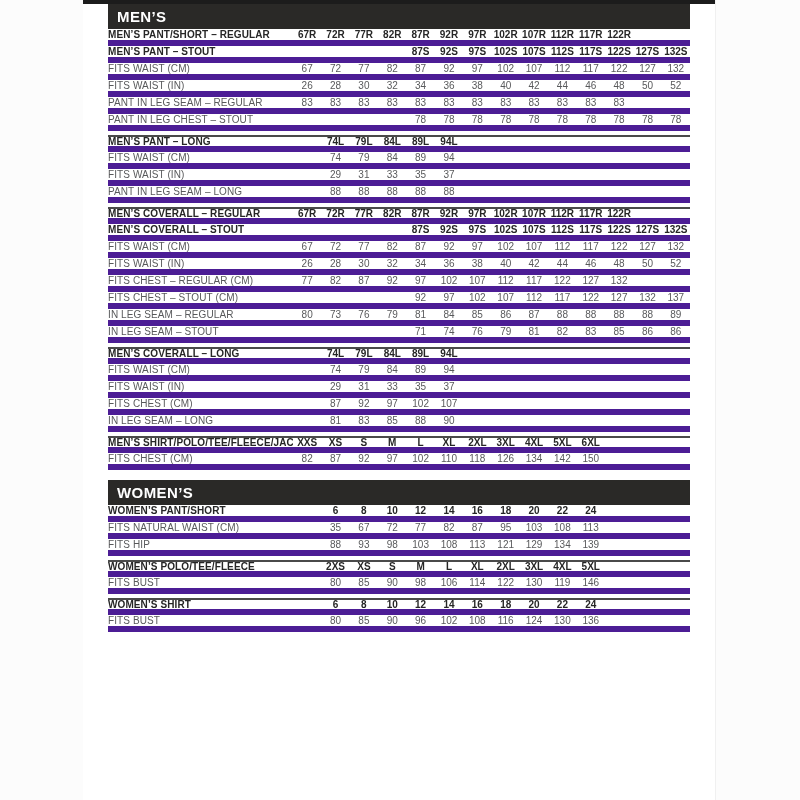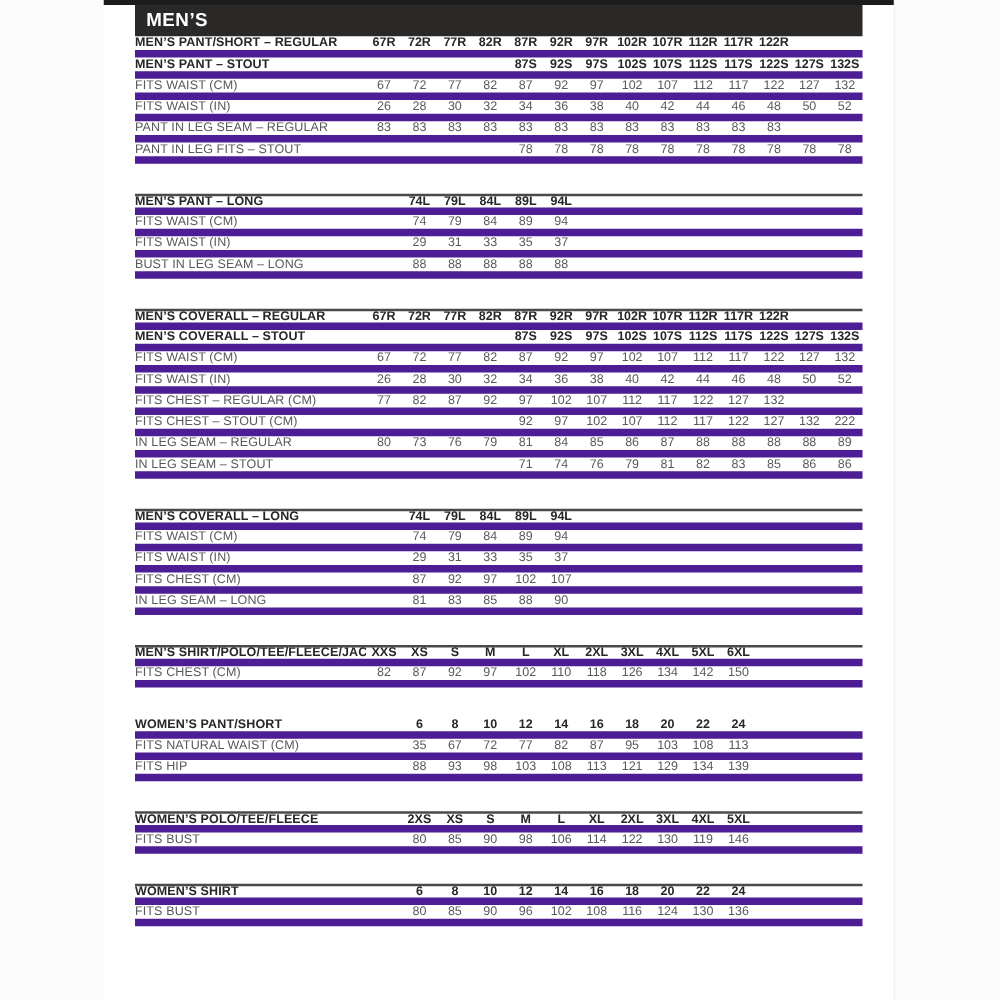--- a/index.html
+++ b/index.html
@@ -36,21 +36,21 @@
     height: 25px;
     background: #2a2927;
     color: #ffffff;
     font-weight: bold;
     font-size: 15px;
     line-height: 25px;
     padding-left: 9px;
     letter-spacing: 0.4px;
   }
   .tbl + .band { margin-top: 10px; }
-  .tbl + .tbl { margin-top: 24px; }
+  .tbl + .tbl { margin-top: 4px; }
   .tbl:not(.after-band) .row:first-child { border-top: 2px solid #4a4a4a; }
 
   .row {
     display: flex;
     height: 17px;
     align-items: center;
     border-bottom: 6px solid #4c1d95;
     justify-content: space-between;
   }
   .lab {
@@ -158,21 +158,21 @@
             <div class="cell">83</div>
             <div class="cell">83</div>
             <div class="cell">83</div>
             <div class="cell">83</div>
             <div class="cell">83</div>
             <div class="cell">83</div>
             <div class="cell"></div>
             <div class="cell"></div>
           </div>
           <div class="row">
-            <div class="lab">PANT IN LEG FITS – STOUT</div>
+            <div class="lab">PANT IN LEG CHEST – STOUT</div>
             <div class="cell"></div>
             <div class="cell"></div>
             <div class="cell"></div>
             <div class="cell"></div>
             <div class="cell">78</div>
             <div class="cell">78</div>
             <div class="cell">78</div>
             <div class="cell">78</div>
             <div class="cell">78</div>
             <div class="cell">78</div>
@@ -228,21 +228,21 @@
             <div class="cell"></div>
             <div class="cell"></div>
             <div class="cell"></div>
             <div class="cell"></div>
             <div class="cell"></div>
             <div class="cell"></div>
             <div class="cell"></div>
             <div class="cell"></div>
           </div>
           <div class="row">
-            <div class="lab">BUST IN LEG SEAM – LONG</div>
+            <div class="lab">PANT IN LEG SEAM – LONG</div>
             <div class="cell"></div>
             <div class="cell">88</div>
             <div class="cell">88</div>
             <div class="cell">88</div>
             <div class="cell">88</div>
             <div class="cell">88</div>
             <div class="cell"></div>
             <div class="cell"></div>
             <div class="cell"></div>
             <div class="cell"></div>
@@ -346,21 +346,21 @@
             <div class="cell"></div>
             <div class="cell">92</div>
             <div class="cell">97</div>
             <div class="cell">102</div>
             <div class="cell">107</div>
             <div class="cell">112</div>
             <div class="cell">117</div>
             <div class="cell">122</div>
             <div class="cell">127</div>
             <div class="cell">132</div>
-            <div class="cell">222</div>
+            <div class="cell">137</div>
           </div>
           <div class="row">
             <div class="lab">IN LEG SEAM – REGULAR</div>
             <div class="cell">80</div>
             <div class="cell">73</div>
             <div class="cell">76</div>
             <div class="cell">79</div>
             <div class="cell">81</div>
             <div class="cell">84</div>
             <div class="cell">85</div>
@@ -506,20 +506,21 @@
             <div class="cell">118</div>
             <div class="cell">126</div>
             <div class="cell">134</div>
             <div class="cell">142</div>
             <div class="cell">150</div>
             <div class="cell"></div>
             <div class="cell"></div>
             <div class="cell"></div>
           </div>
         </div>
+        <div class="band" style="background: rgb(42, 41, 39); color: rgb(255, 255, 255);"><span>WOMEN’S</span></div>
         <div class="tbl after-band">
           <div class="row hdr">
             <div class="lab">WOMEN’S PANT/SHORT</div>
             <div class="cell"></div>
             <div class="cell">6</div>
             <div class="cell">8</div>
             <div class="cell">10</div>
             <div class="cell">12</div>
             <div class="cell">14</div>
             <div class="cell">16</div>

